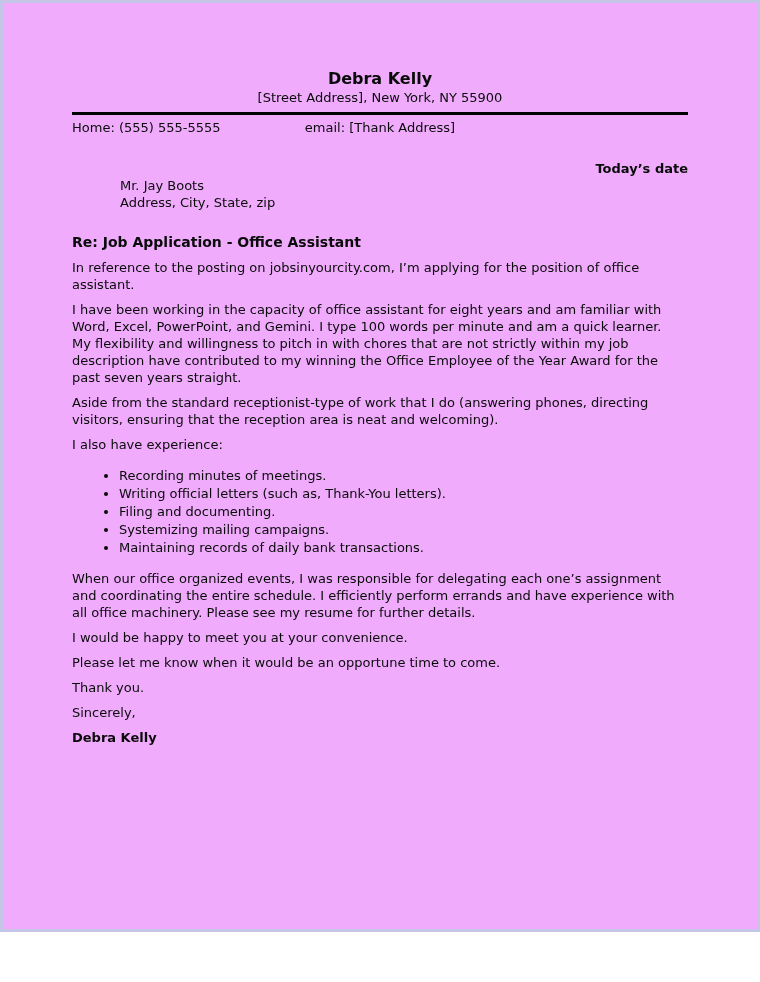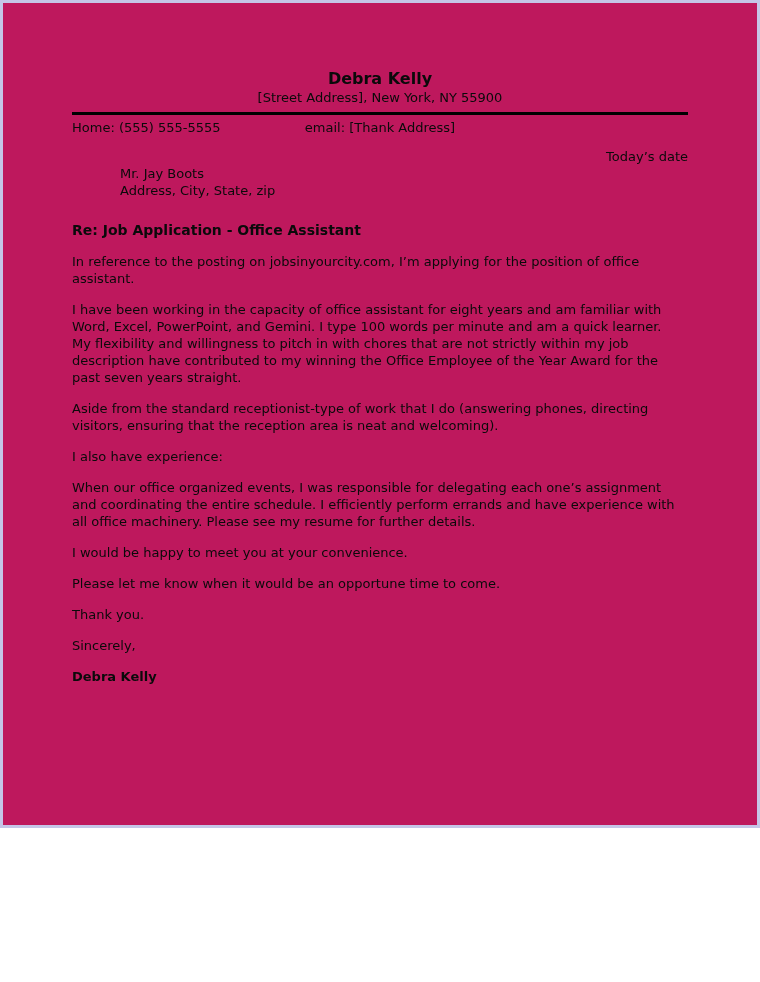--- a/index.html
+++ b/index.html
@@ -3,22 +3,22 @@
 <meta charset="utf-8">
 <style>
   html, body {
     margin: 0;
     padding: 0;
     background: #ffffff;
   }
   .page {
     box-sizing: border-box;
     width: 760px;
-    height: 828px;
-    background: #be185d;
+    height: 932px;
+    background: #f0abfc;
     border: 3px solid #c5c5e7;
     padding: 66px 69px 10px 69px;
     font-family: "DejaVu Sans", sans-serif;
     font-size: 13px;
     line-height: 17px;
     color: #0a0a0a;
     overflow: hidden;
   }
   .sender-name {
     text-align: center;
@@ -38,27 +38,27 @@
   .contact-row {
     display: grid;
     grid-template-columns: 1fr auto 1fr;
     margin-top: 4px;
     line-height: 17px;
   }
   .contact-row .c-left  { text-align: left; }
   .contact-row .c-mid   { text-align: center; }
   .contact-row .c-right { text-align: right; }
   .date-line {
-    margin-top: 12px;
+    margin-top: 24px;
     text-align: right;
-    font-weight: normal;
+    font-weight: bold;
   }
   .recipient div { line-height: 17px; margin-left: 48px; }
   p {
-    margin: 14px 0;
+    margin: 8px 0;
   }
   p.multiline {
     white-space: pre-line;
   }
   .subject {
     margin-top: 22px;
     font-weight: bold;
     font-size: 14px;
     line-height: 18px;
   }
@@ -103,20 +103,27 @@
 
   <p>In reference to the posting on jobsinyourcity.com, I’m applying for the position of office assistant.</p>
 
   <p class="multiline">I have been working in the capacity of office assistant for eight years and am familiar with Word, Excel, PowerPoint, and Gemini. I type 100 words per minute and am a quick learner.
 My flexibility and willingness to pitch in with chores that are not strictly within my job description have contributed to my winning the Office Employee of the Year Award for the past seven years straight.</p>
 
   <p>Aside from the standard receptionist-type of work that I do (answering phones, directing visitors, ensuring that the reception area is neat and welcoming).</p>
 
   <p>I also have experience:</p>
 
+  <ul class="experience">
+    <li>Recording minutes of meetings.</li>
+    <li>Writing official letters (such as, Thank-You letters).</li>
+    <li>Filing and documenting.</li>
+    <li>Systemizing mailing campaigns.</li>
+    <li>Maintaining records of daily bank transactions.</li>
+  </ul>
 
   <p>When our office organized events, I was responsible for delegating each one’s assignment and coordinating the entire schedule. I efficiently perform errands and have experience with all office machinery. Please see my resume for further details.</p>
 
   <p>I would be happy to meet you at your convenience.</p>
 
   <p>Please let me know when it would be an opportune time to come.</p>
 
   <p>Thank you.</p>
 
   <p>Sincerely,</p>

